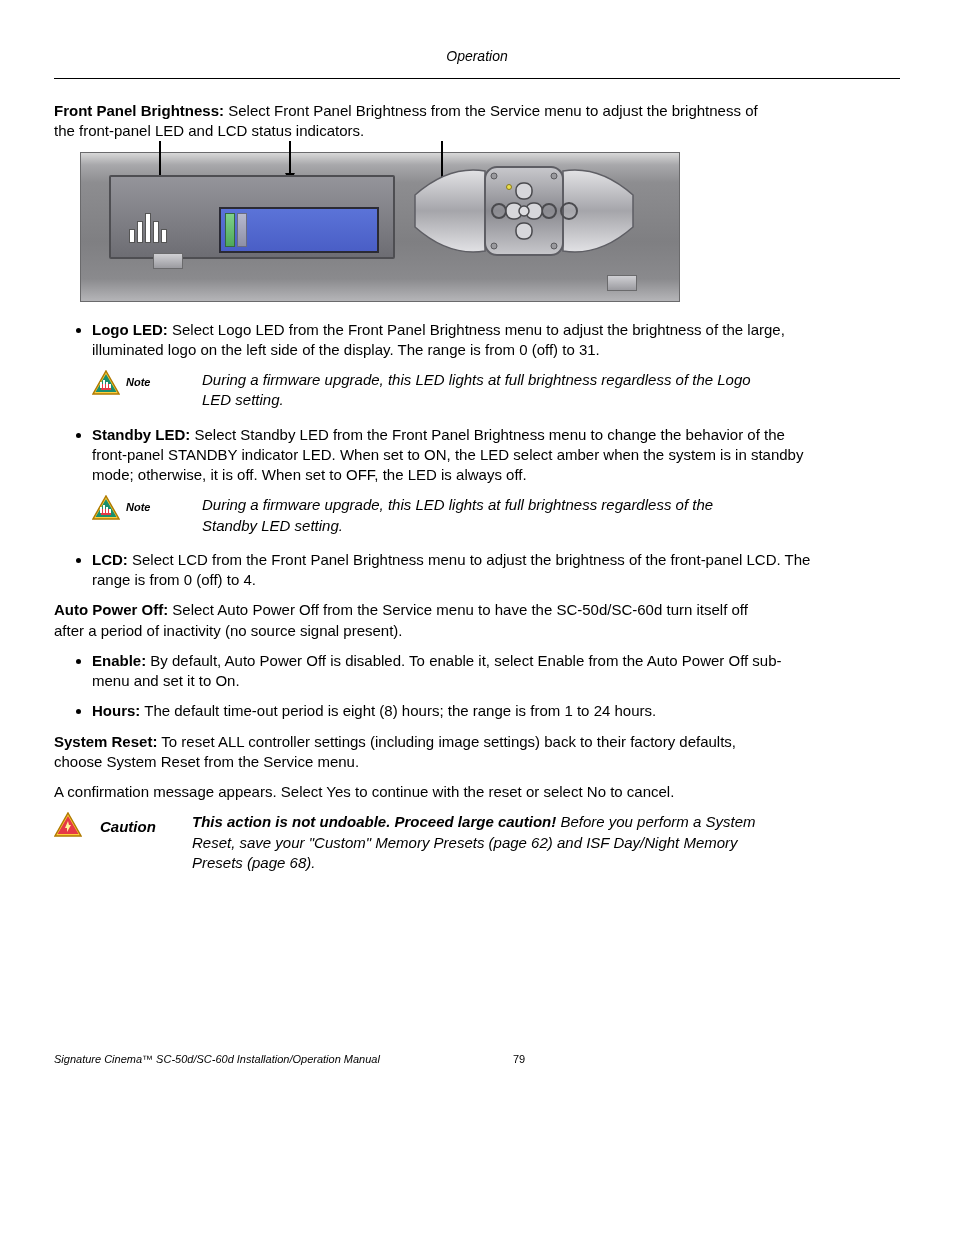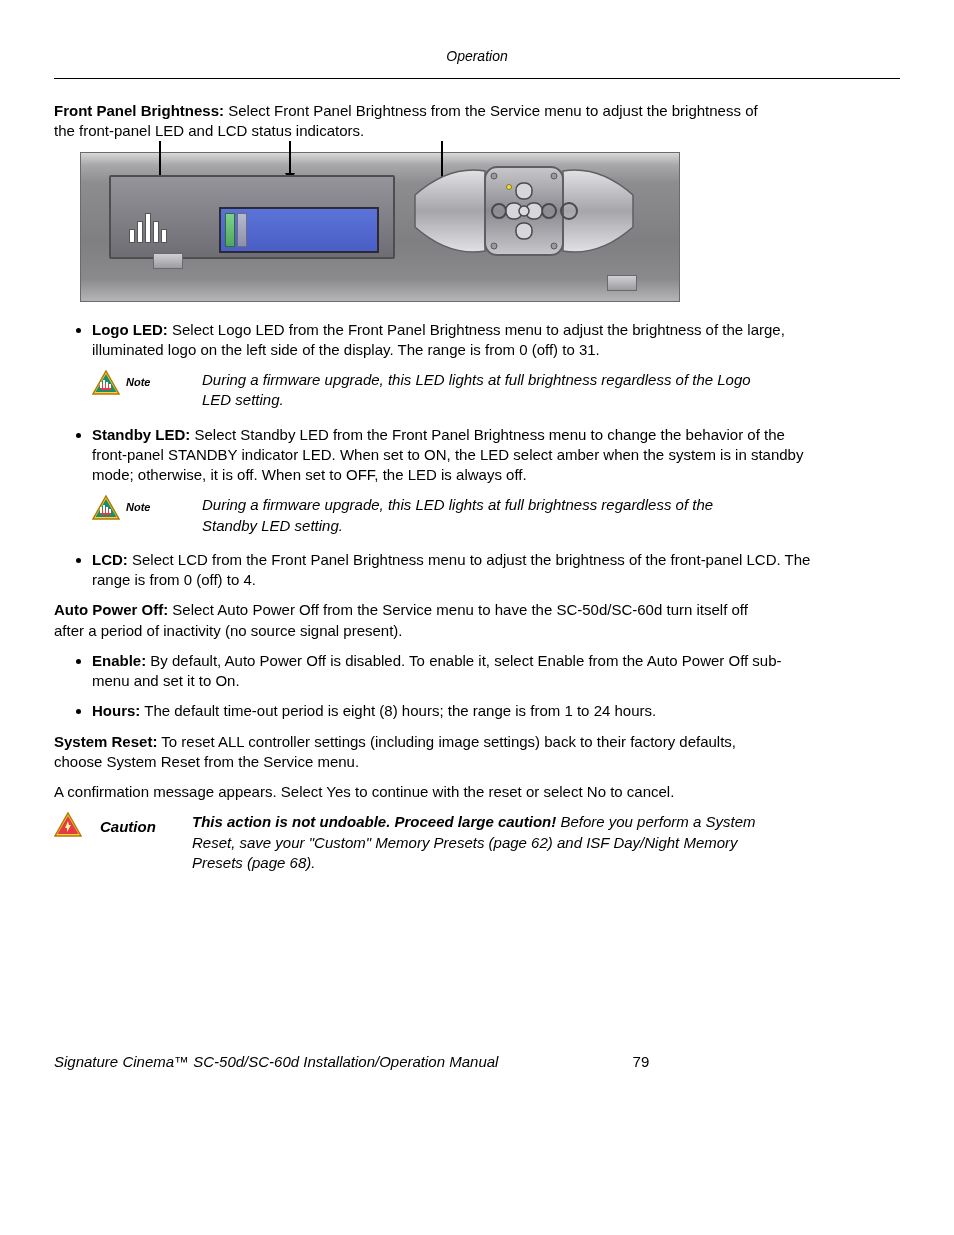--- a/index.html
+++ b/index.html
@@ -172,21 +172,21 @@
     border: 1px solid #6a6a6c;
   }
   .lens-wrap {
     position: absolute;
     right: 40px;
     top: 6px;
   }
   .footer {
     margin-top: 180px;
     font-style: italic;
-    font-size: 15px;
+    font-size: 11px;
   }
   .footer .pn {
     display: inline-block;
     margin-left: 130px;
     font-style: normal;
   }
 </style>
 </head>
 <body>
 

